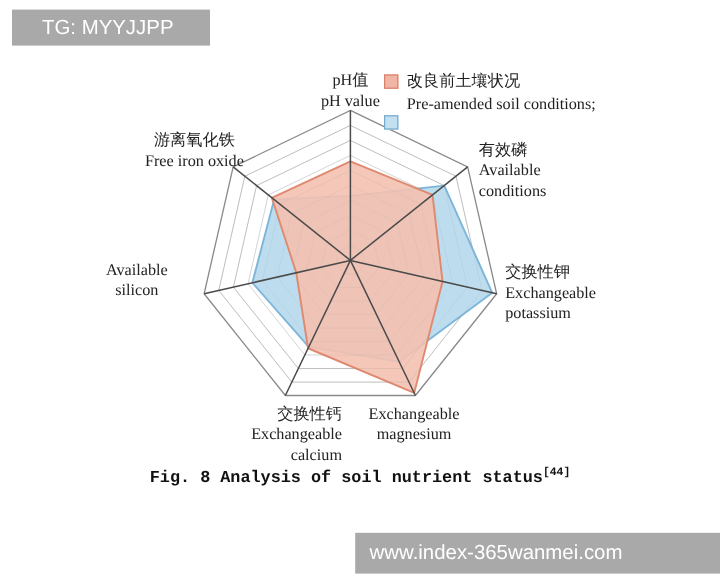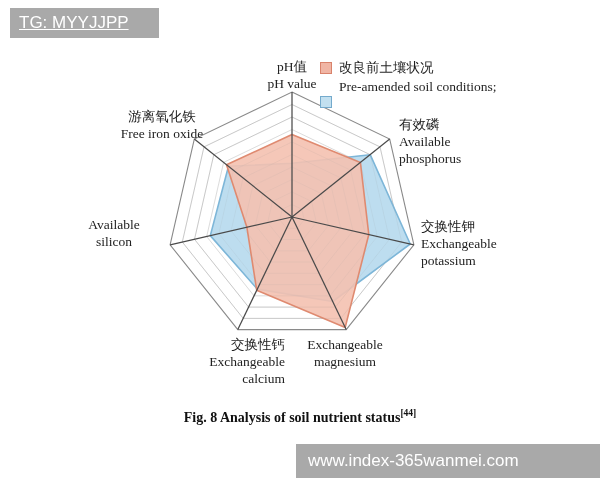--- a/index.html
+++ b/index.html
@@ -10,25 +10,25 @@
   .axis-label .cn{font-size:13.5px;}
   .axis-label .en{font-size:13.5px;}
   .legend{position:absolute;left:320px;top:38px;font-size:13.5px;line-height:19px;color:#1e1e1e;margin-top:20px;}
   .legend-row{display:flex;align-items:center;}
   .legend-swatch{display:inline-block;width:12px;height:12px;margin-right:7px;box-sizing:border-box;}
   .swatch-pre{background:#f0b5a4;border:1.5px solid #d9826b;}
   .swatch-post{background:#c2e0f0;border:1.5px solid #74aacc;}
   .legend-en{padding-left:19px;}
   .caption{position:absolute;left:0;width:600px;text-align:center;font-weight:bold;color:#111;}
   .caption-cn{top:392px;font-size:14.5px;}
-  .caption-en{top:408px;font-size:14px;}
+  .caption-en{top:388px;font-size:14px;font-family:Liberation Mono, monospace;}
   .caption sup{font-size:9.5px;}
   .wm{position:absolute;background:#a9a9a9;color:#ffffff;
       font-family:"Liberation Sans","DejaVu Sans",sans-serif;}
-  .wm-top{left:10px;top:8px;width:140px;height:30px;line-height:30px;padding-left:9px;font-size:17px;text-decoration:underline;}
+  .wm-top{left:10px;top:8px;width:140px;height:30px;line-height:30px;padding-left:25px;font-size:17px;}
   .wm-bottom{left:296px;top:444px;width:304px;height:34px;line-height:34px;padding-left:12px;font-size:17px;}
 </style>
 </head>
 <body>
 
 <div class="stage">
 
   <svg class="radar-svg" id="radar" width="600" height="480" viewBox="0 0 600 480">
       <polygon points="292.0,204.5 301.8,209.2 304.2,219.8 297.4,228.3 286.6,228.3 279.8,219.8 282.2,209.2" fill="none" stroke="#dcdcdc" stroke-width="0.8"></polygon>
       <polygon points="292.0,192.0 311.5,201.4 316.4,222.6 302.8,239.5 281.2,239.5 267.6,222.6 272.5,201.4" fill="none" stroke="#dcdcdc" stroke-width="0.8"></polygon>
@@ -66,21 +66,21 @@
   </div>
 
   <div class="axis-label" style="left:92px;top:108px;width:140px;text-align:center;">
     <div class="cn">游离氧化铁</div>
     <div class="en">Free iron oxide</div>
   </div>
 
   <div class="axis-label" style="left:399px;top:116px;width:120px;text-align:left;">
     <div class="cn">有效磷</div>
     <div class="en">Available</div>
-    <div class="en">phosphorus</div>
+    <div class="en">conditions</div>
   </div>
 
   <div class="axis-label" style="left:421px;top:218px;width:130px;text-align:left;">
     <div class="cn">交换性钾</div>
     <div class="en">Exchangeable</div>
     <div class="en">potassium</div>
   </div>
 
   <div class="axis-label" style="left:285px;top:336px;width:120px;text-align:center;">
     <div class="en">Exchangeable</div>

